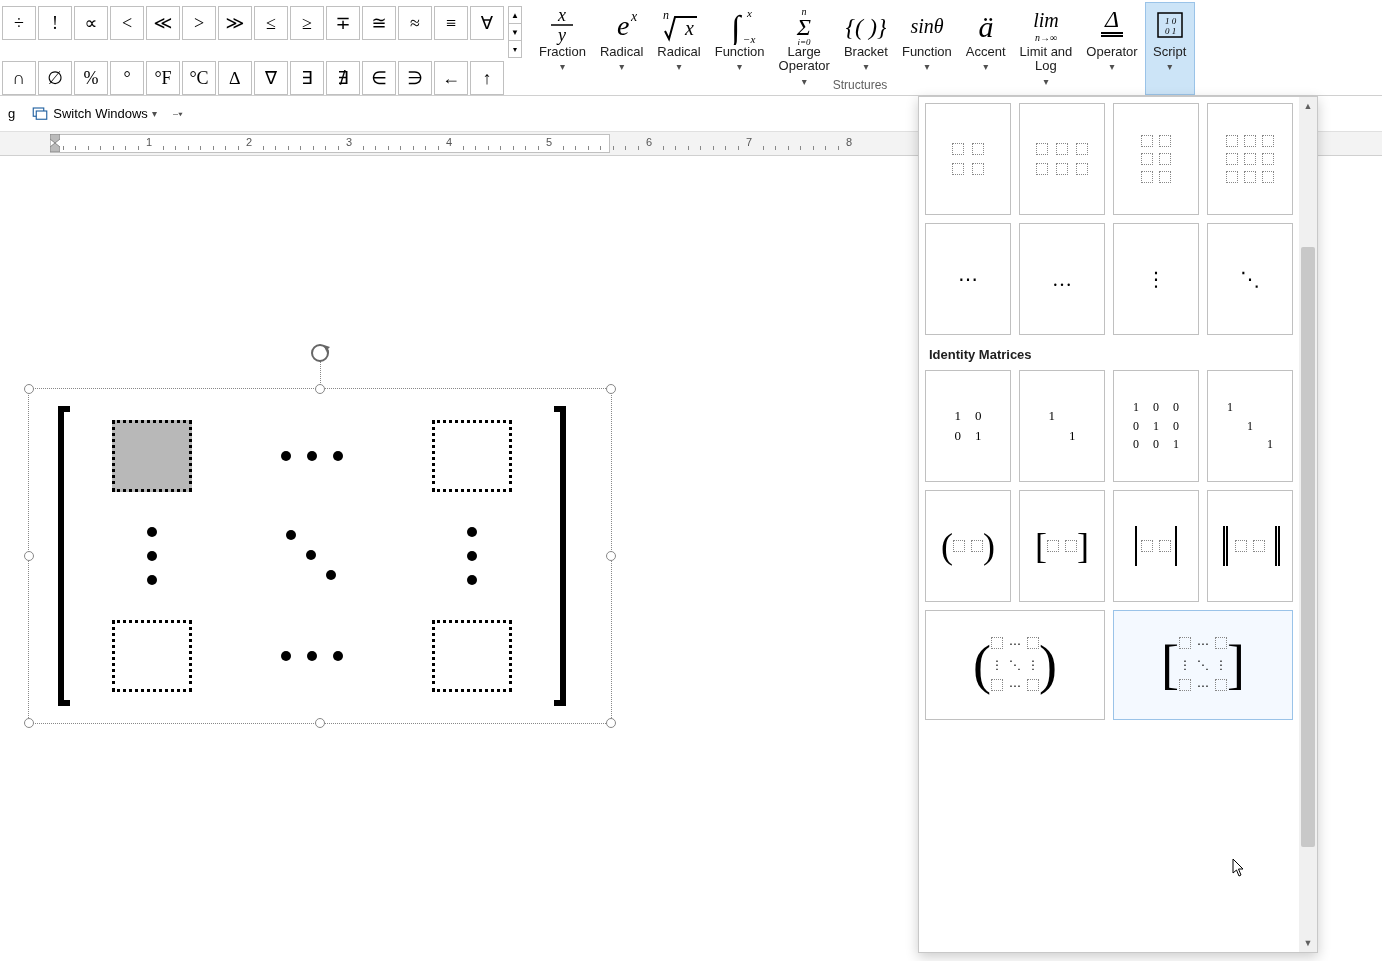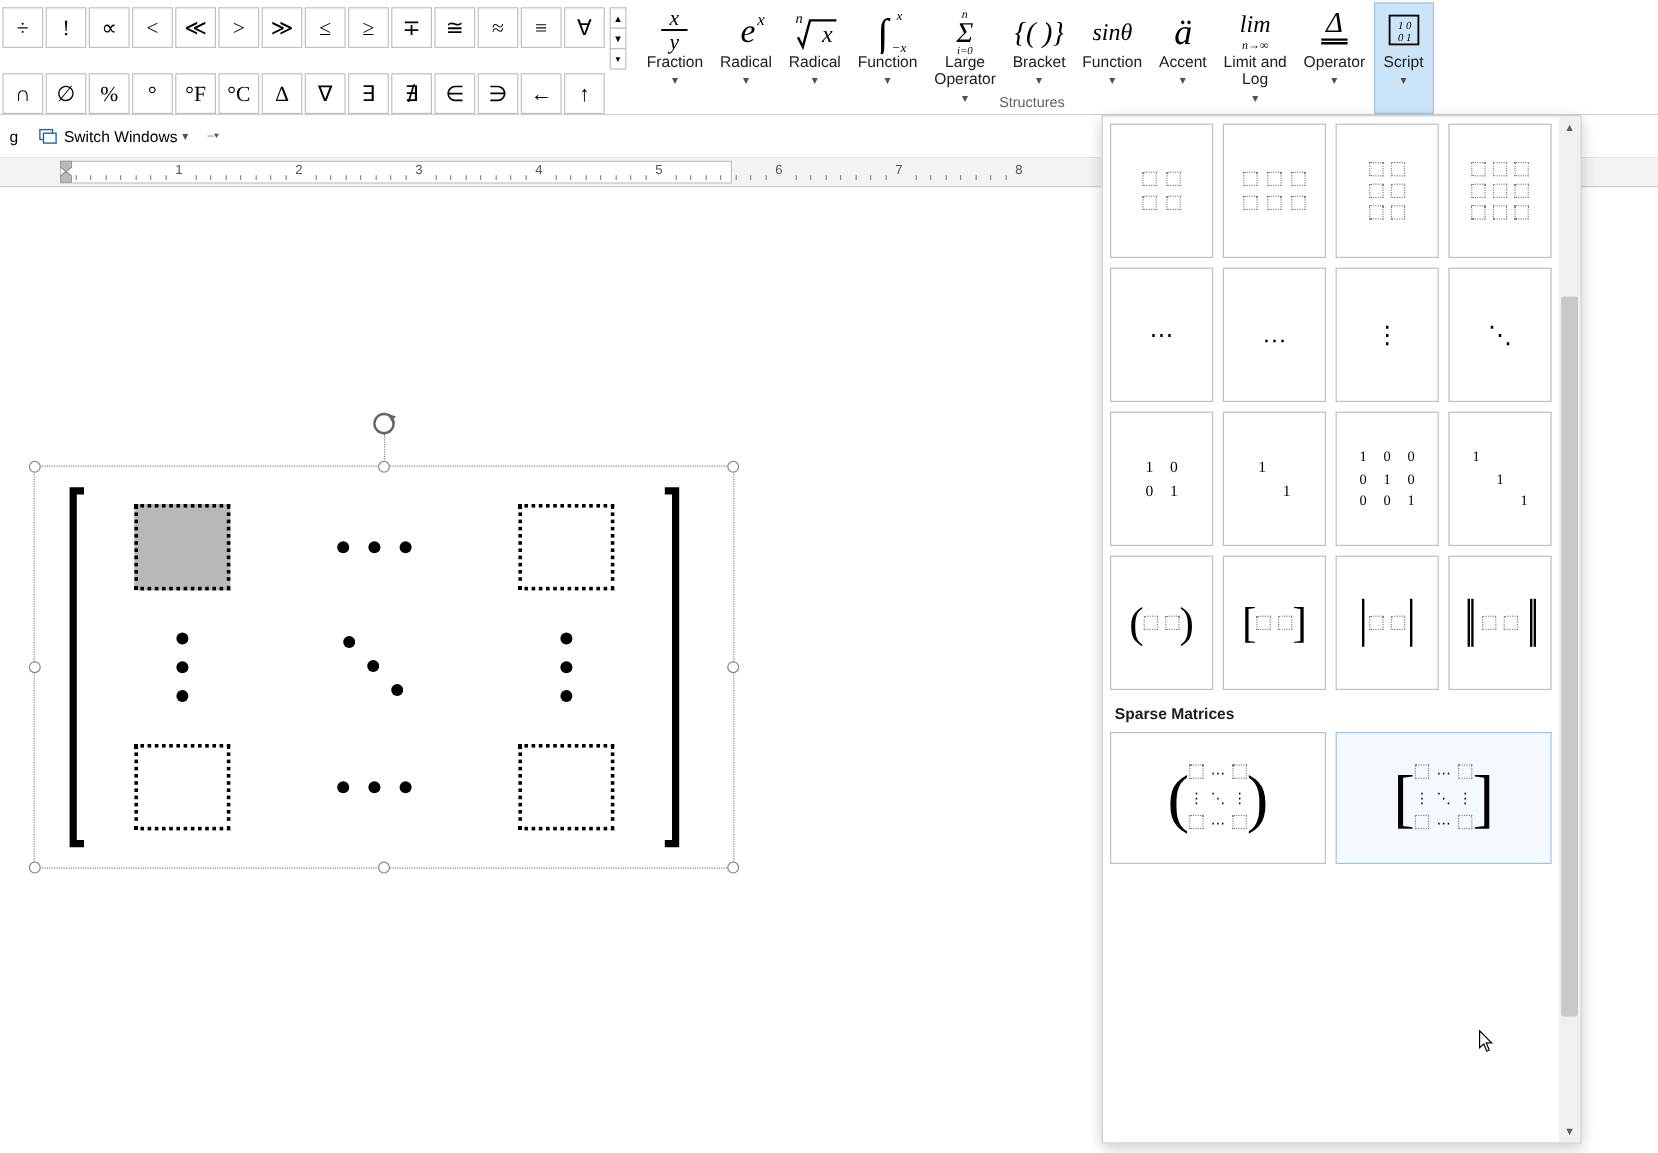--- a/index.html
+++ b/index.html
@@ -495,20 +495,21 @@
           <span style="font-size:20px;">…</span>
         </div>
       <div class="g-item">
           <span style="font-size:20px;">⋮</span>
         </div>
       <div class="g-item">
           <span style="font-size:20px;">⋱</span>
         </div>
     </div>
 
+    <div class="g-header">Identity Matrices</div>
     <div class="g-row">
       <div class="g-item">
           <div class="num-mat">
             <table>
               <tbody>
                 <tr>
                   <td>1</td>
                   <td>0</td>
                 </tr>
                 <tr>
@@ -619,21 +620,20 @@
             <span class="thin-br dbl"></span>
             <div class="mini-mat" style="--c:2; gap:6px; margin:0 6px;">
               <span class="mini-ph"></span>
               <span class="mini-ph"></span>
             </div>
             <span class="thin-br dbl"></span>
           </div>
         </div>
     </div>
 
-    <div class="g-header">Sparse Matrices</div>
     <div class="g-row">
       <div class="g-item wide">
         <div class="brkwrap">
             <span class="paren" style="font-size:54px;">(</span>
           <div class="mini-mat" style="--c:3; gap:6px;">
             <span class="mini-ph"></span>
               <span>⋯</span>
               <span class="mini-ph"></span>
             <span>⋮</span>
               <span>⋱</span>

